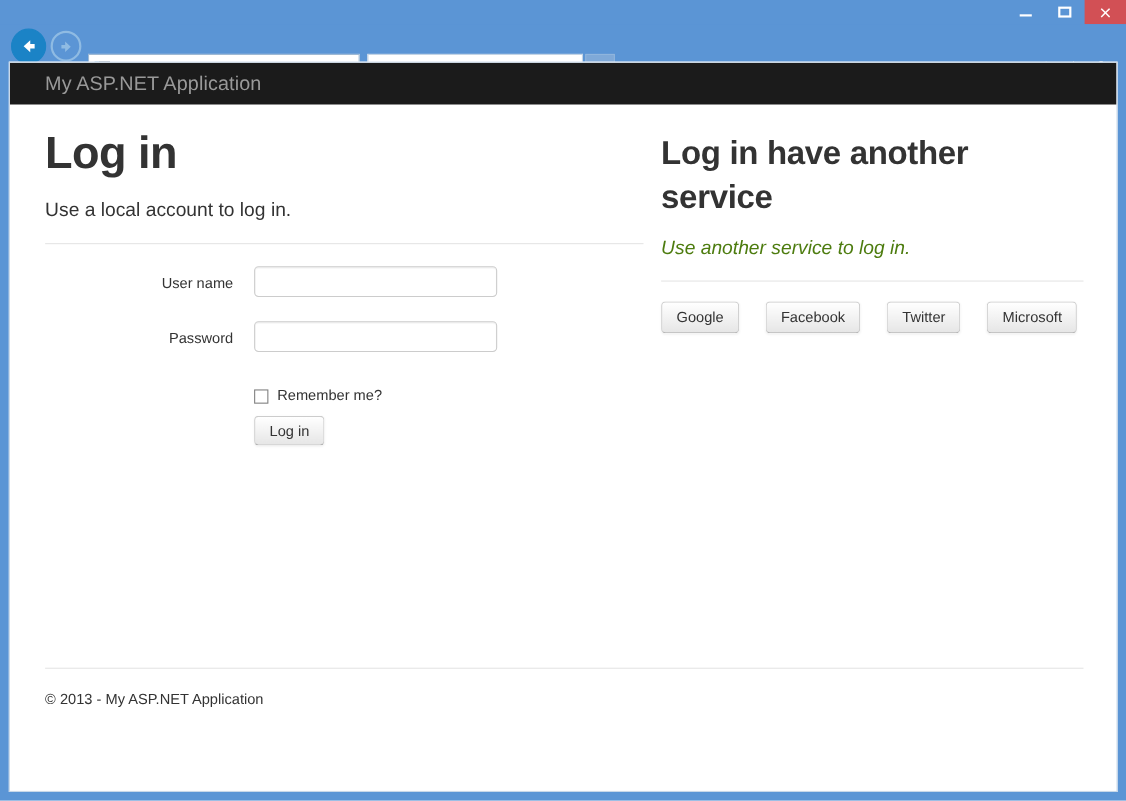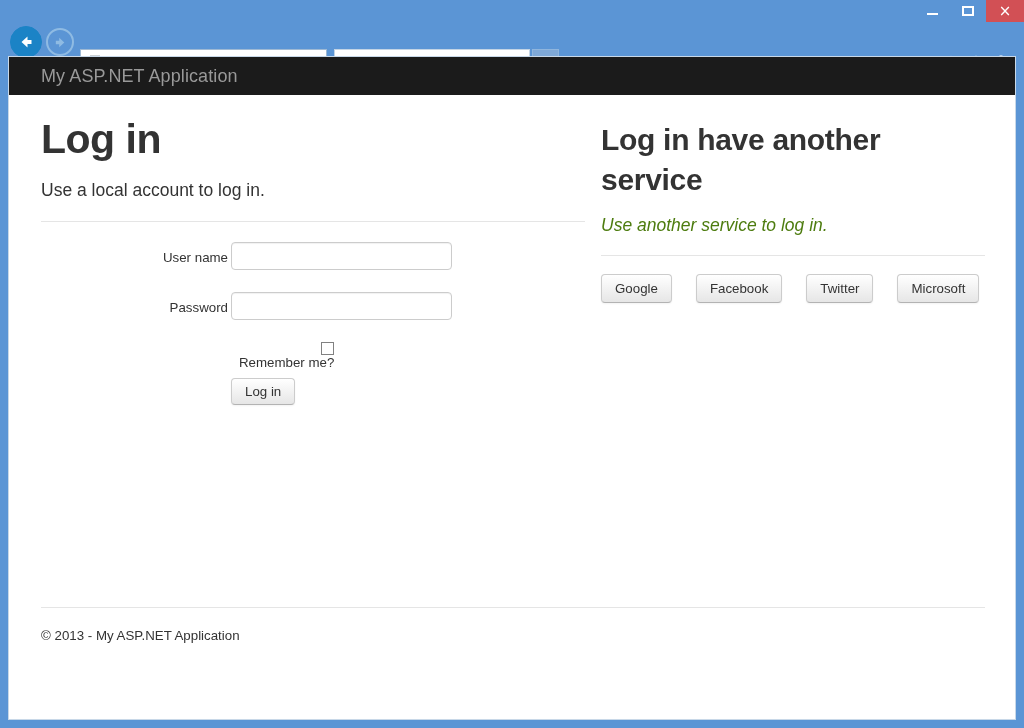--- a/index.html
+++ b/index.html
@@ -246,21 +246,21 @@
   }
   #hr-left { margin-top: 20px; width: 544px; }
 
   
   .form-row {
     position: relative;
     height: 50px;
   }
   .form-label {
     position: absolute;
-    left: 16px;
+    left: 0;
     width: 171px;
     text-align: right;
     font-size: 13.3px;
     color: #333333;
     line-height: 32px;
     top: 0;
   }
   .form-input {
     position: absolute;
     left: 190px;
@@ -278,24 +278,23 @@
     box-shadow: inset 0 1px 1px rgba(0,0,0,0.06);
   }
 
   .checkbox-row {
     position: relative;
     height: 36px;
   }
   .cb-wrap {
     position: absolute;
     left: 190px;
-    top: 0;
+    top: 10px;
     display: flex;
     align-items: flex-end;
-    flex-direction: column;
   }
   .cb-box {
     width: 13px; height: 13px;
     box-sizing: border-box;
     border: 1px solid #818181;
     background: #ffffff;
     flex: 0 0 auto;
   }
   .cb-label {
     margin-left: 8px;

